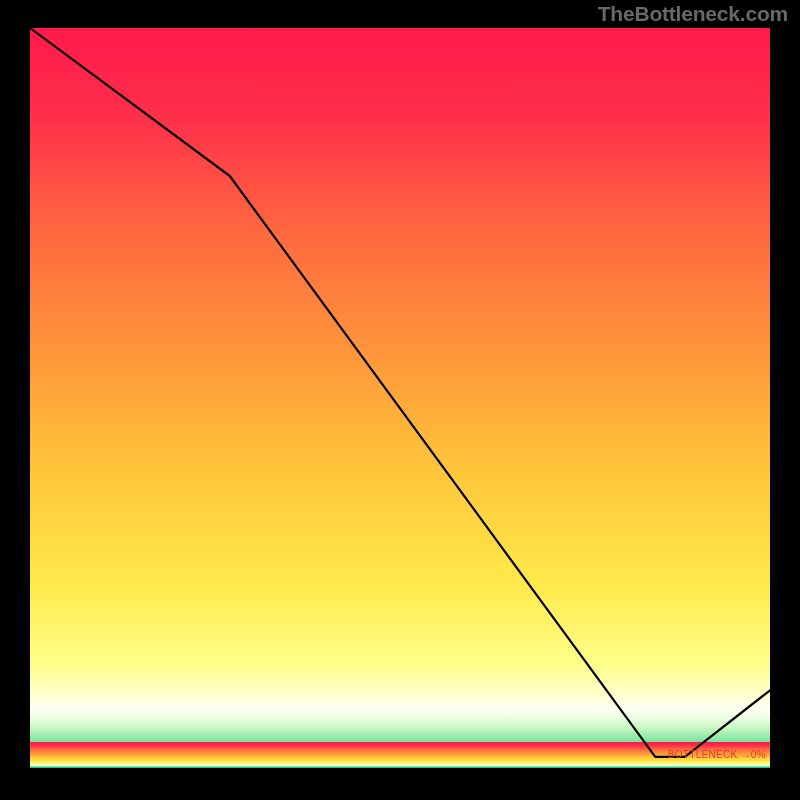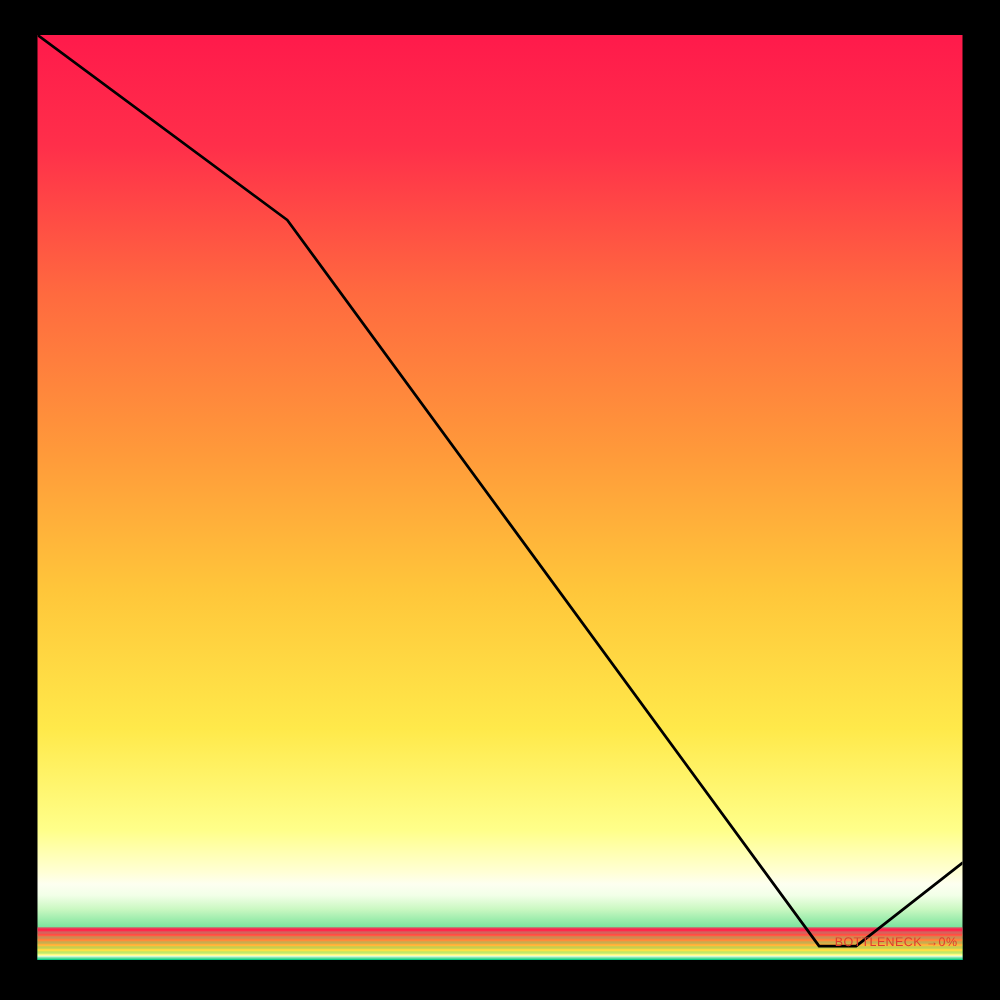--- a/index.html
+++ b/index.html
@@ -66,20 +66,21 @@
     letter-spacing: 0.3px;
     white-space: nowrap;
     padding-left: 40px;
   }
 </style>
 </head>
 <body>
 
 <div class="stage">
 
+  <div class="watermark">TheBottleneck.com</div>
 
   <div class="plot-frame" id="plot-frame" style="background: linear-gradient(rgb(255, 26, 75) 0%, rgb(255, 47, 74) 12%, rgb(255, 106, 63) 28%, rgb(255, 153, 58) 45%, rgb(255, 198, 58) 60%, rgb(255, 233, 74) 75%, rgb(255, 255, 138) 86%, rgb(255, 255, 213) 90.5%, rgb(253, 255, 240) 91.8%, rgb(242, 255, 232) 93%, rgb(202, 248, 194) 94.5%, rgb(134, 230, 162) 96.2%, rgb(46, 219, 145) 97.8%, rgb(14, 208, 138) 99.2%, rgb(11, 206, 136) 100%);"></div>
 
   <div class="bottom-bar" id="bottom-bar" style="height: 26px;">
       <div class="row" style="background:#ff1a4b"></div>
       <div class="row" style="background:#ff214b"></div>
       <div class="row" style="background:#ff284a"></div>
       <div class="row" style="background:#ff2f4a"></div>
       <div class="row" style="background:#ff3e47"></div>
       <div class="row" style="background:#ff4d45"></div>

